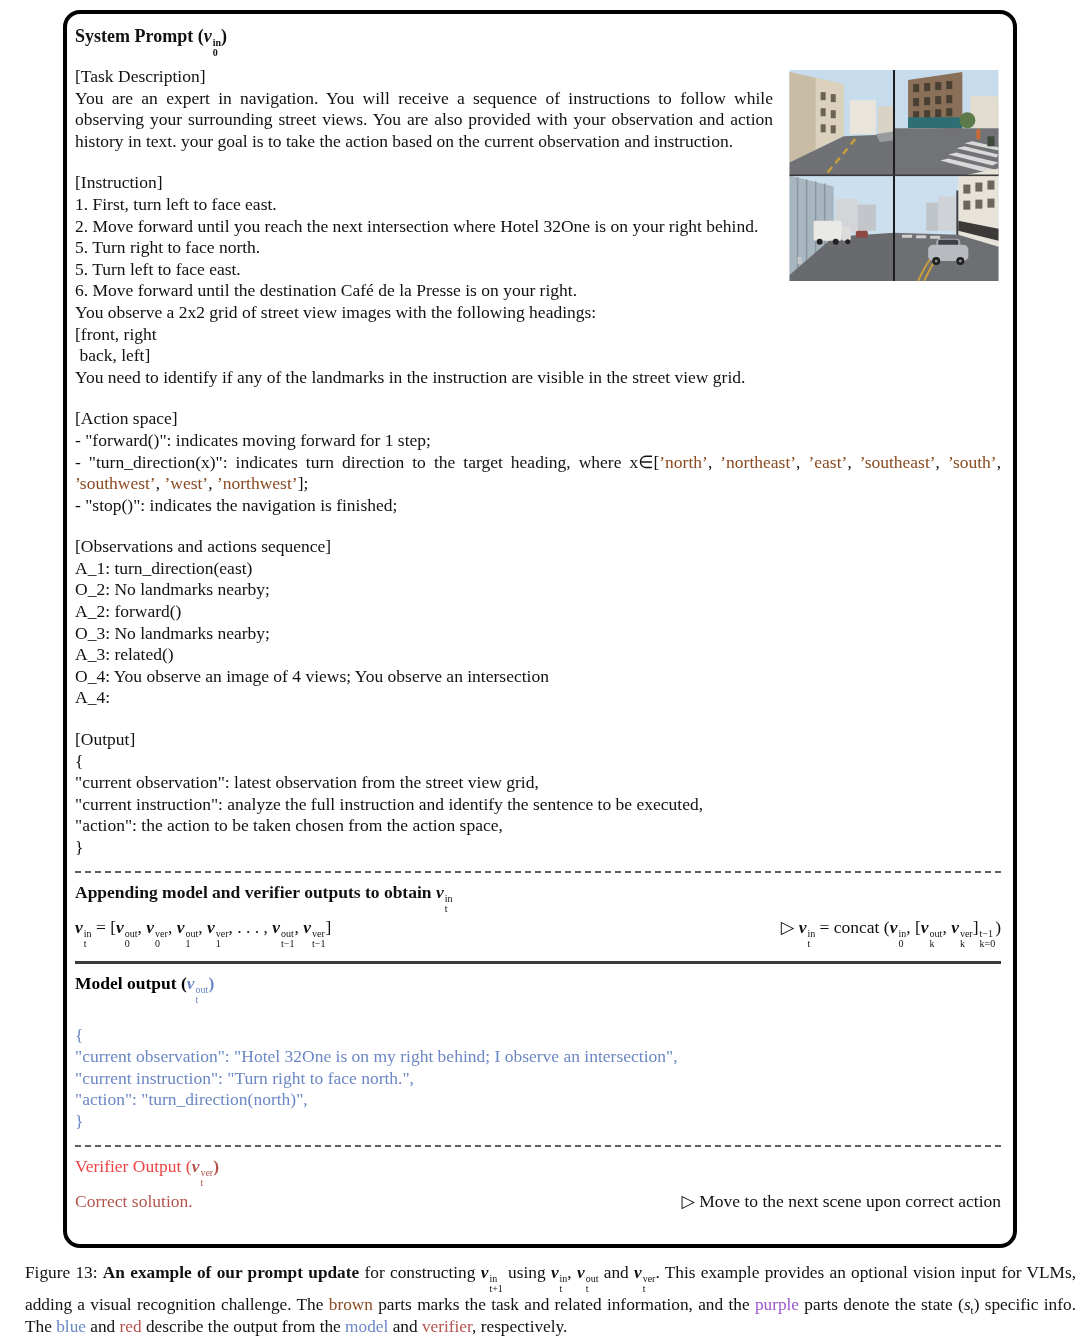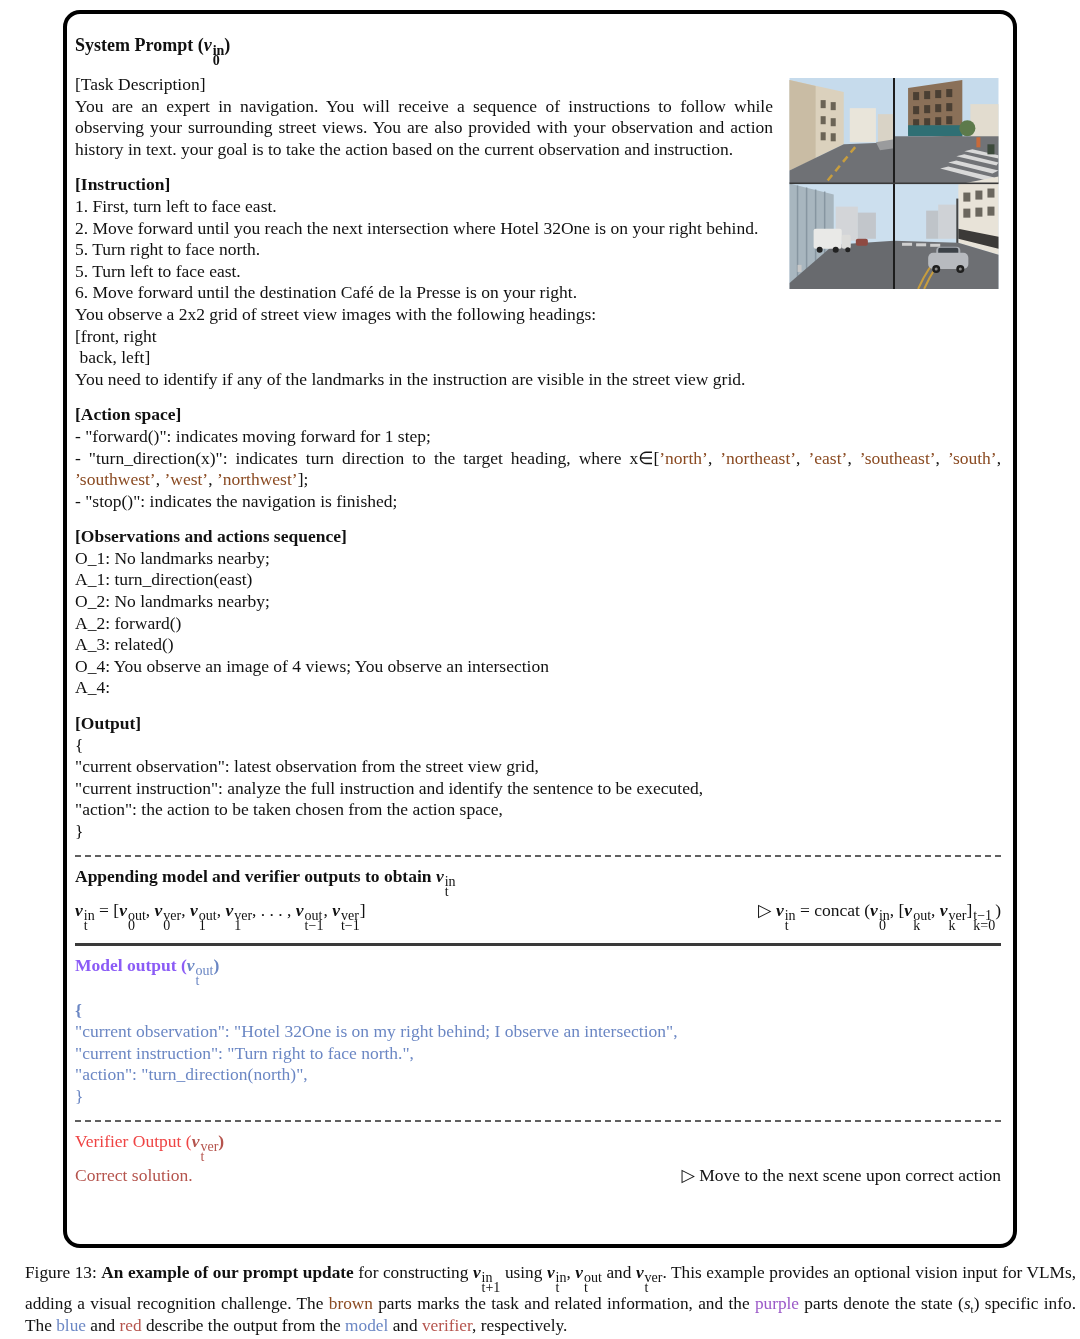--- a/index.html
+++ b/index.html
@@ -1,37 +1,37 @@
 <!DOCTYPE html>
 <html><head>
 <meta charset="utf-8">
 <style>
   html,body{margin:0;padding:0;background:#ffffff;}
   body{width:1080px;height:1339px;font-family:"Liberation Serif", serif;color:#111;}
   .page{position:relative;width:1080px;height:1339px;background:#fff;overflow:hidden;}
   .prompt-box{
     position:absolute;left:63px;top:10px;width:954px;height:1238px;
     border:4px solid #000;border-radius:17px;box-sizing:border-box;
-    padding:20px 12px 8px 8px;background:#fff;overflow:hidden;
+    padding:11px 12px 8px 8px;background:#fff;overflow:hidden;
   }
   .box-title{font-size:18px;font-weight:bold;margin:0 0 8px 0;line-height:23px;}
   .content{font-size:17.5px;line-height:21.6px;}
   .bline{white-space:normal;}
   .pre{white-space:pre-wrap;}
   .para{text-align:justify;}
-  .gap1{margin-top:14px;font-weight:bold;}
+  .gap1{margin-top:20px;}
   .gap2{margin-top:12px;}
   .sep-dashed{border-top:2px dashed #606060;margin:12px 0 9px 0;height:0;}
   .sep-solid{border-top:3px solid #3a3a3a;margin:12px 0 9px 0;height:0;}
   .frow{display:flex;justify-content:space-between;align-items:flex-end;margin-top:3px;}
   .math{white-space:nowrap;}
   .mbase{font-style:italic;font-weight:bold;}
   .mbase.mplain{font-weight:normal;}
   .mstack{display:inline-flex;flex-direction:column;align-items:flex-start;
-          font-size:14px;line-height:10px;vertical-align:-4px;margin-left:1px;font-style:normal;}
+          font-size:10px;line-height:10px;vertical-align:-4px;margin-left:1px;font-style:normal;}
   sup,sub{font-size:11px;line-height:0;}
   .street-float{float:right;width:210px;height:211px;margin:4px 2px 10px 16px;}
   .street-float svg{display:block;}
   .caption{position:absolute;left:25px;top:1262px;width:1051px;
            font-size:17.3px;line-height:21.7px;text-align:justify;}
 </style>
 </head>
 <body>
 
 <div class="page">
@@ -154,24 +154,24 @@
         <div class="bline para"><span>6.  Move forward until the destination Café de la Presse is on your right.</span></div>
         <div class="bline para"><span>You observe a 2x2 grid of street view images with the following headings:</span></div>
         <div class="bline pre"><span>[front, right</span></div>
         <div class="bline pre"><span> back, left]</span></div>
         <div class="bline para"><span>You need to identify if any of the landmarks in the instruction are visible in the street view grid.</span></div>
         <div class="bline gap1"><span>[Action space]</span></div>
         <div class="bline para"><span>- "forward()": indicates moving forward for 1 step;</span></div>
         <div class="bline para"><span>- "turn_direction(x)": indicates turn direction to the target heading, where x∈[</span><span style="color: rgb(138, 74, 33);">’north’</span><span>, </span><span style="color: rgb(138, 74, 33);">’northeast’</span><span>, </span><span style="color: rgb(138, 74, 33);">’east’</span><span>, </span><span style="color: rgb(138, 74, 33);">’southeast’</span><span>, </span><span style="color: rgb(138, 74, 33);">’south’</span><span>, </span><span style="color: rgb(138, 74, 33);">’southwest’</span><span>, </span><span style="color: rgb(138, 74, 33);">’west’</span><span>, </span><span style="color: rgb(138, 74, 33);">’northwest’</span><span>];</span></div>
         <div class="bline para"><span>- "stop()": indicates the navigation is finished;</span></div>
         <div class="bline gap1"><span>[Observations and actions sequence]</span></div>
-        <div class="bline"><span>O_1:  No landmarks nearby;</span></div>
         <div class="bline"><span>A_1:  turn_direction(east)</span></div>
         <div class="bline"><span>O_2:  No landmarks nearby;</span></div>
         <div class="bline"><span>A_2:  forward()</span></div>
+        <div class="bline"><span>O_3:  No landmarks nearby;</span></div>
         <div class="bline"><span>A_3:  related()</span></div>
         <div class="bline"><span>O_4:  You observe an image of 4 views; You observe an intersection</span></div>
         <div class="bline"><span>A_4:</span></div>
         <div class="bline gap1"><span>[Output]</span></div>
         <div class="bline"><span>{</span></div>
         <div class="bline"><span>"current observation":  latest observation from the street view grid,</span></div>
         <div class="bline"><span>"current instruction":  analyze the full instruction and identify the sentence to be executed,</span></div>
         <div class="bline"><span>"action":  the action to be taken chosen from the action space,</span></div>
         <div class="bline"><span>}</span></div>
         <div class="sep-dashed"></div>
@@ -213,21 +213,21 @@
                 <span>k</span>
               </span></span><span>, </span><span class="math"><span class="mbase">v</span><span class="mstack">
                 <span>ver</span>
                 <span>k</span>
               </span></span><span>]</span><span class="math"><span class="mstack">
                 <span>t−1</span>
                 <span>k=0</span>
               </span></span><span>)</span></span>
         </div>
         <div class="sep-solid"></div>
-        <div class="bline"><span style="font-weight: bold; color: #8b5cf6;">Model output (</span><span class="math" style="color: rgb(107, 135, 196);"><span class="mbase">v</span><span class="mstack">
+        <div class="bline"><span style="font-weight: bold; color: #000000;">Model output (</span><span class="math" style="color: rgb(107, 135, 196);"><span class="mbase">v</span><span class="mstack">
               <span>out</span>
               <span>t</span>
             </span></span><span style="font-weight: bold; color: rgb(107, 135, 196);">)</span></div>
         <div class="bline gap1"><span style="color: rgb(107, 135, 196);">{</span></div>
         <div class="bline"><span style="color: rgb(107, 135, 196);">"current observation":  "Hotel 32One is on my right behind; I observe an intersection",</span></div>
         <div class="bline"><span style="color: rgb(107, 135, 196);">"current instruction":  "Turn right to face north.",</span></div>
         <div class="bline"><span style="color: rgb(107, 135, 196);">"action":  "turn_direction(north)",</span></div>
         <div class="bline"><span style="color: rgb(107, 135, 196);">}</span></div>
         <div class="sep-dashed"></div>
         <div class="bline"><span style="font-weight: normal; color: #ef4444;">Verifier Output (</span><span class="math" style="color: rgb(181, 84, 77);"><span class="mbase">v</span><span class="mstack">

